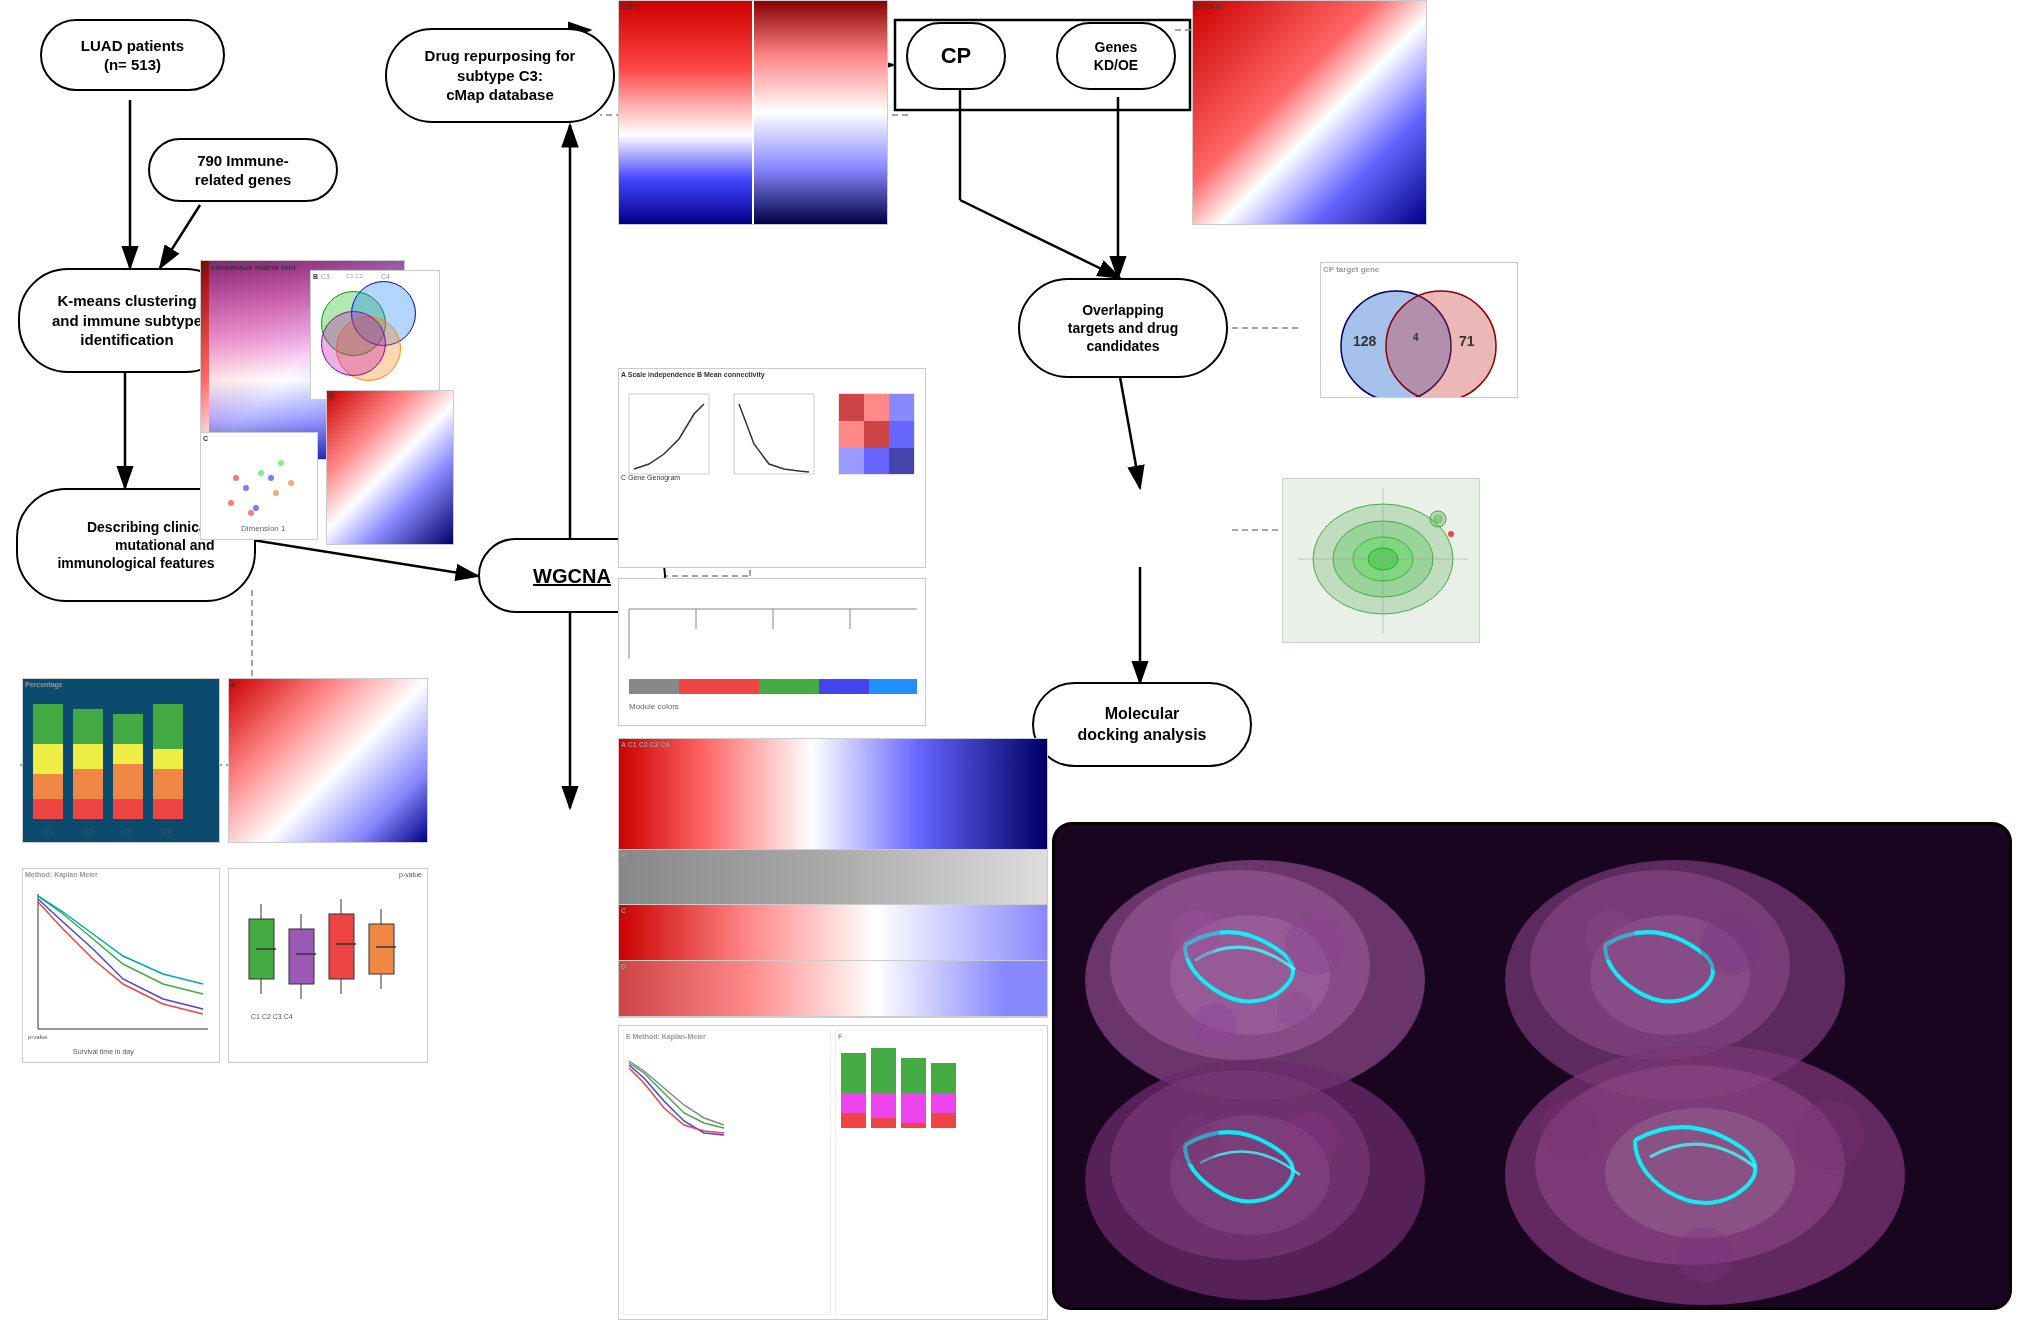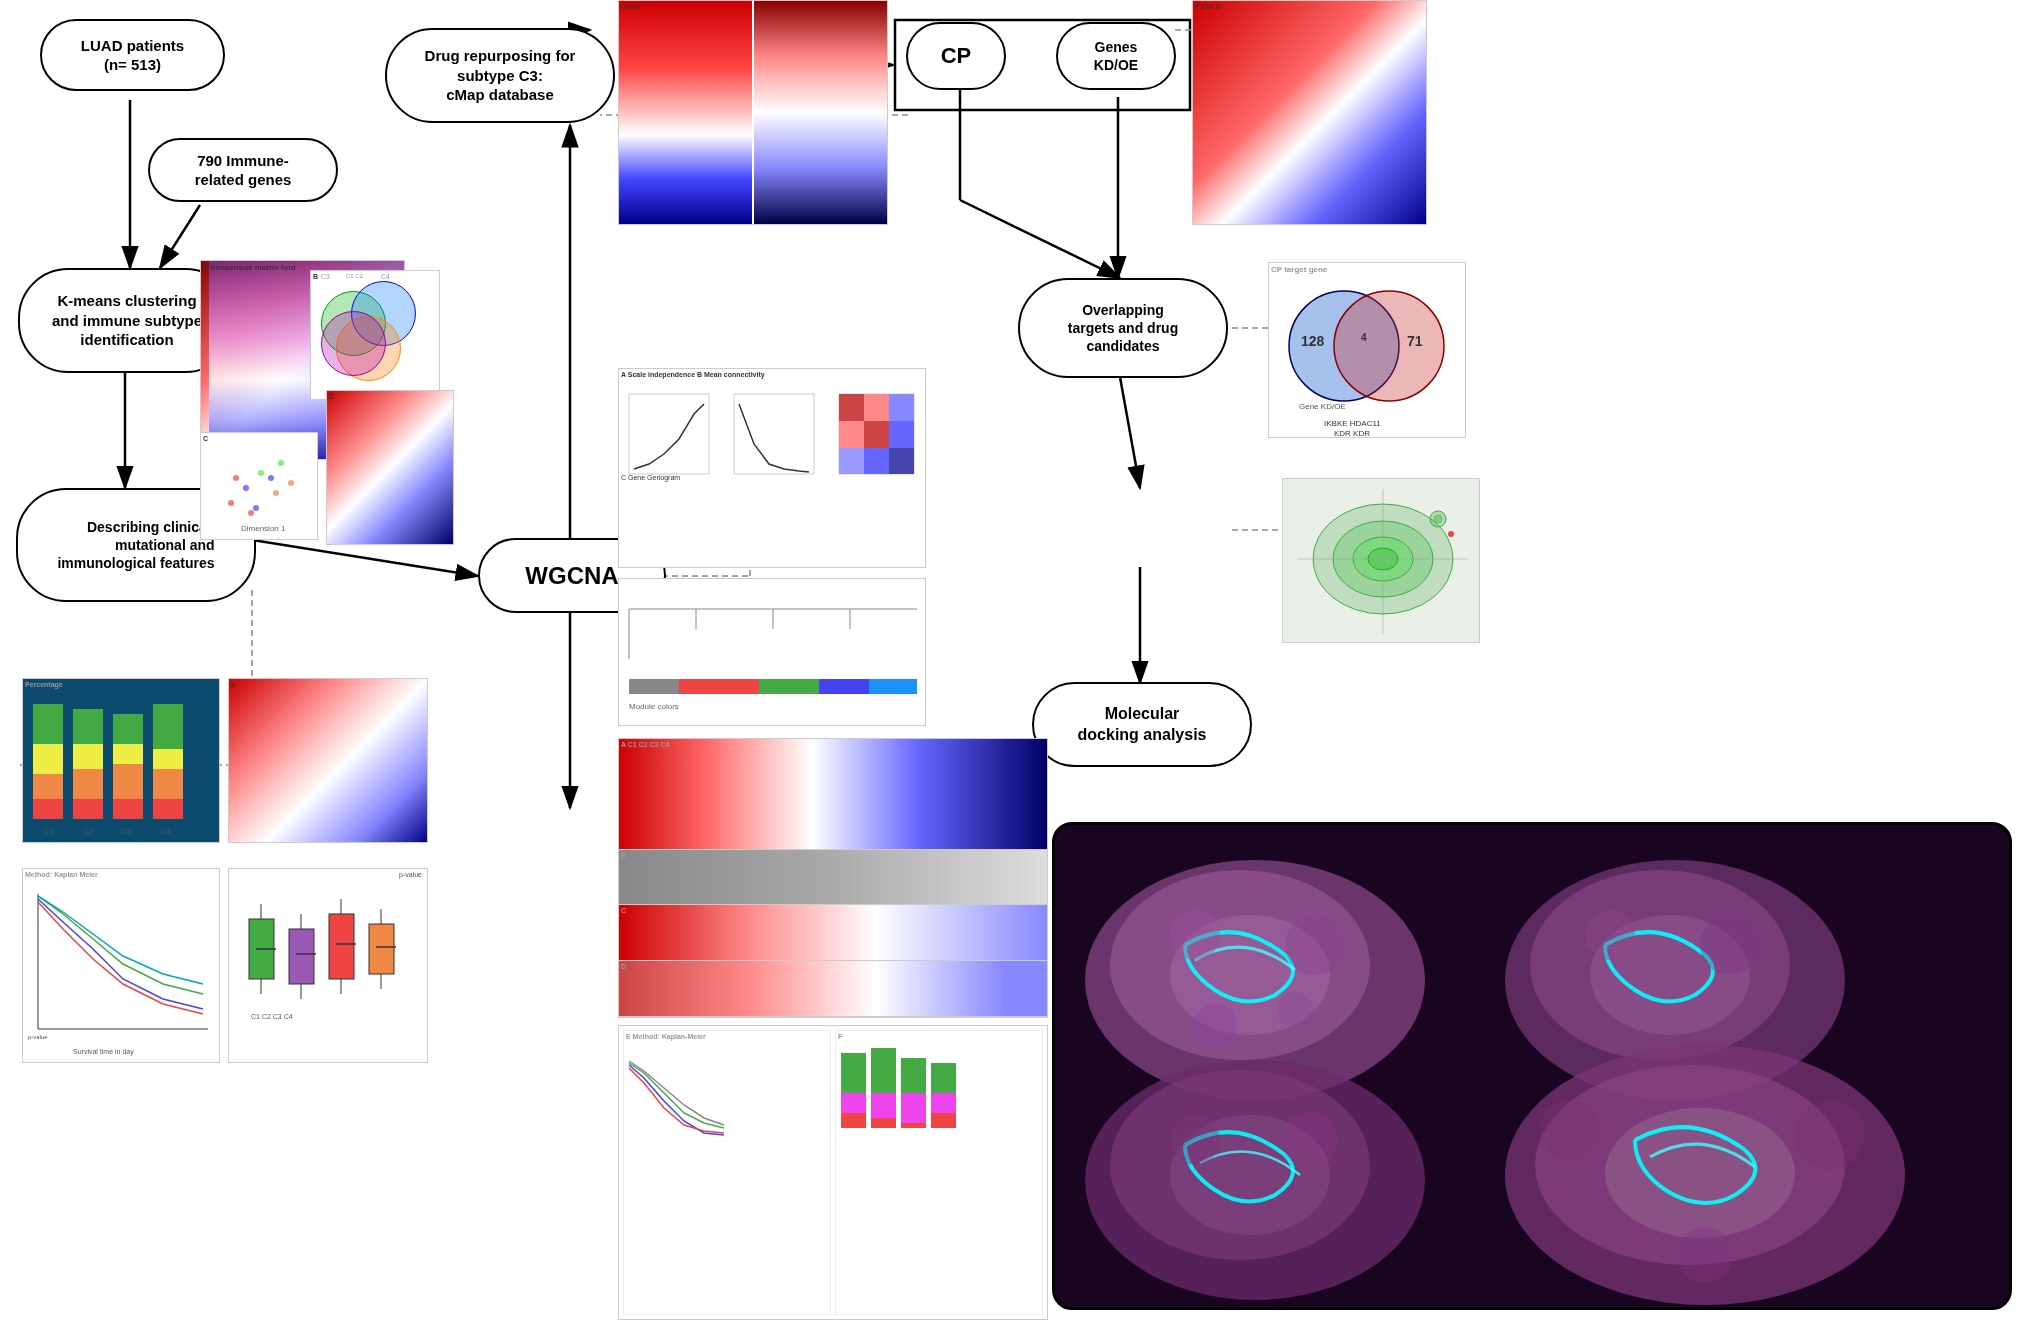--- a/index.html
+++ b/index.html
@@ -154,21 +154,21 @@
   </div>
 
   <div class="node" style="left:906px; top:22px; width:100px; height:68px; font-size:22px;">
     <span>CP</span>
   </div>
 
   <div class="node" style="left:1056px; top:22px; width:120px; height:68px; font-size:14px;">
     <span>Genes<br>KD/OE</span>
   </div>
 
-  <div class="node" style="left:478px; top:538px; width:188px; height:75px; font-size:24px;">
+  <div class="node" style="left:478px; top:538px; width:188px; height:75px; font-size:20px;text-decoration:underline;">
     <span>WGCNA</span>
   </div>
 
   <div class="node" style="left:16px; top:488px; width:240px; height:114px; font-size:14px;text-align:right;">
     <span>Describing clinical,<br>mutational and<br>immunological features</span>
   </div>
 
 
   <div class="node" style="left:1018px; top:278px; width:210px; height:100px; font-size:14px;">
     <span>Overlapping<br>targets and drug<br>candidates</span>
@@ -398,21 +398,21 @@
 
       <rect x="140" y="45" width="25" height="50" fill="#e84" stroke="#333" stroke-width="1"></rect>
       <line x1="152" y1="30" x2="152" y2="45" stroke="#333" stroke-width="1"></line>
       <line x1="152" y1="95" x2="152" y2="110" stroke="#333" stroke-width="1"></line>
       <line x1="147" y1="68" x2="167" y2="68" stroke="#333" stroke-width="1.5"></line>
       <text x="22" y="140" font-size="7" fill="#555">C1  C2  C3  C4</text>
     </svg>
     <div style="position:absolute;top:2px;right:5px;font-size:7px;color:#555;">p-value</div>
   </div>
 
-  <div class="img-placeholder" style="left:1268px; top:262px; width:198px; height:176px; background:#fff;">
+  <div class="img-placeholder" style="left:1320px; top:262px; width:198px; height:136px; background:#fff;">
     <div style="position:absolute;top:2px;left:2px;font-size:8px;font-weight:bold;">CP target gene</div>
     <svg width="198" height="160" style="position:absolute;top:18px;left:0;">
 
       <circle cx="75" cy="65" r="55" fill="rgba(0,80,200,0.35)" stroke="#005" stroke-width="1.5"></circle>
 
       <circle cx="120" cy="65" r="55" fill="rgba(200,50,50,0.35)" stroke="#800" stroke-width="1.5"></circle>
 
       <text x="32" y="65" font-size="14" fill="#333" font-weight="bold">128</text>
       <text x="92" y="60" font-size="10" fill="#333" font-weight="bold">4</text>
       <text x="138" y="65" font-size="14" fill="#333" font-weight="bold">71</text>

